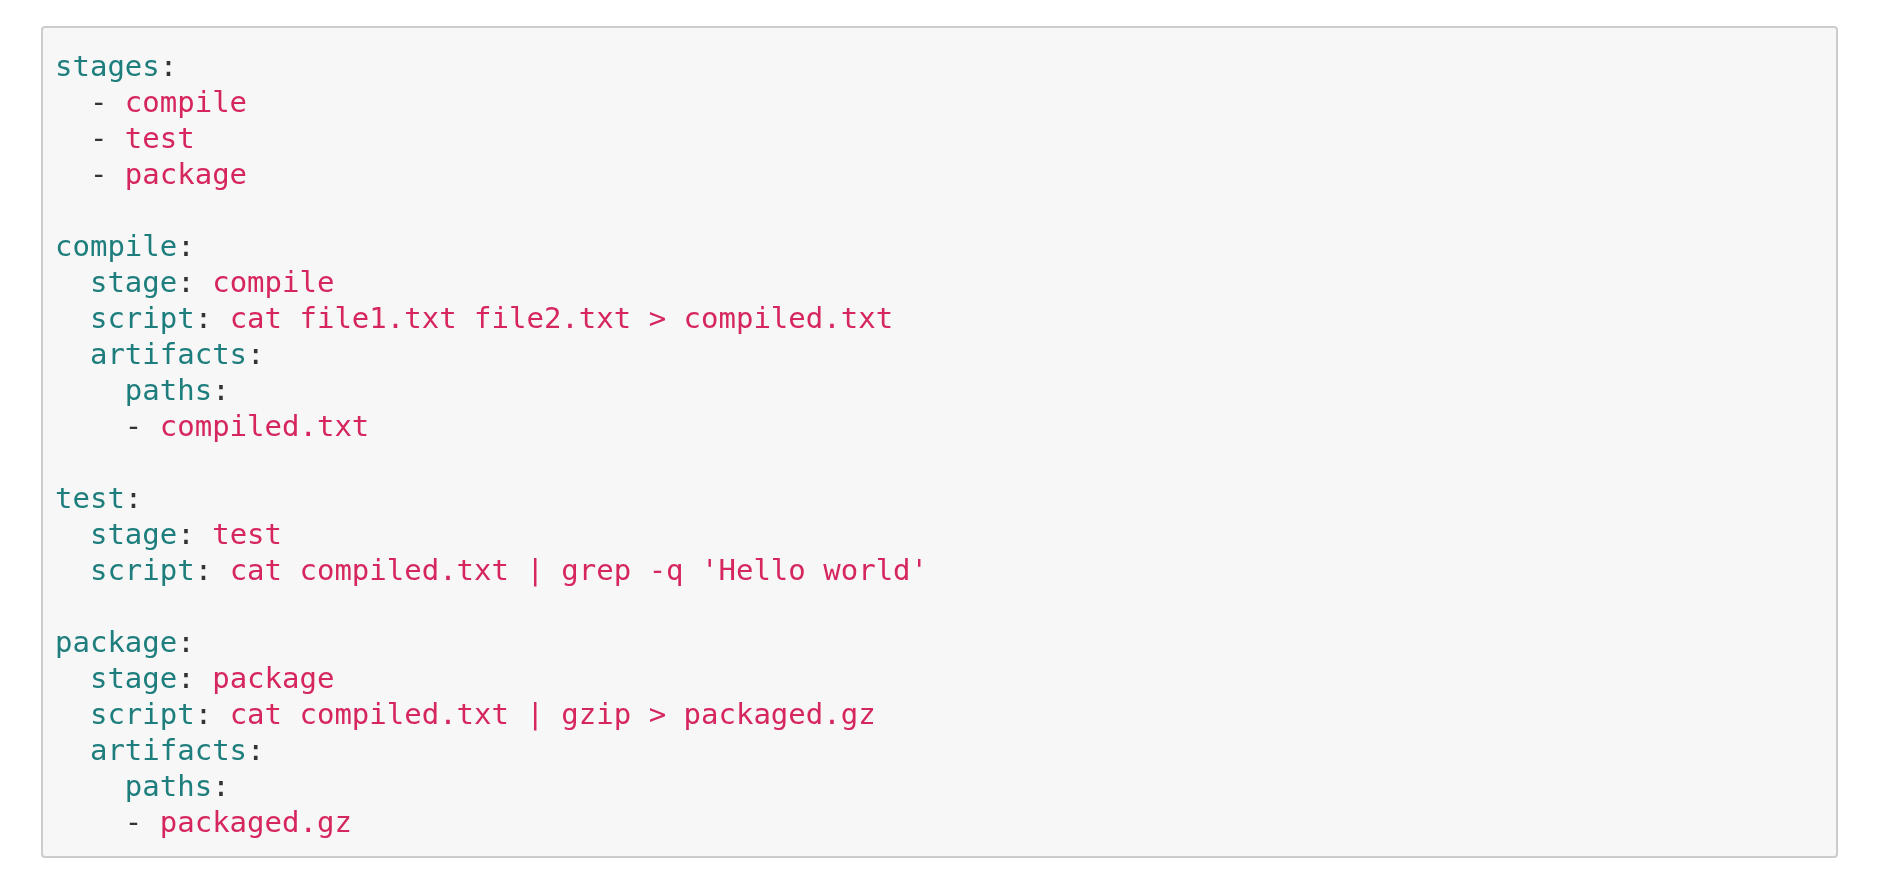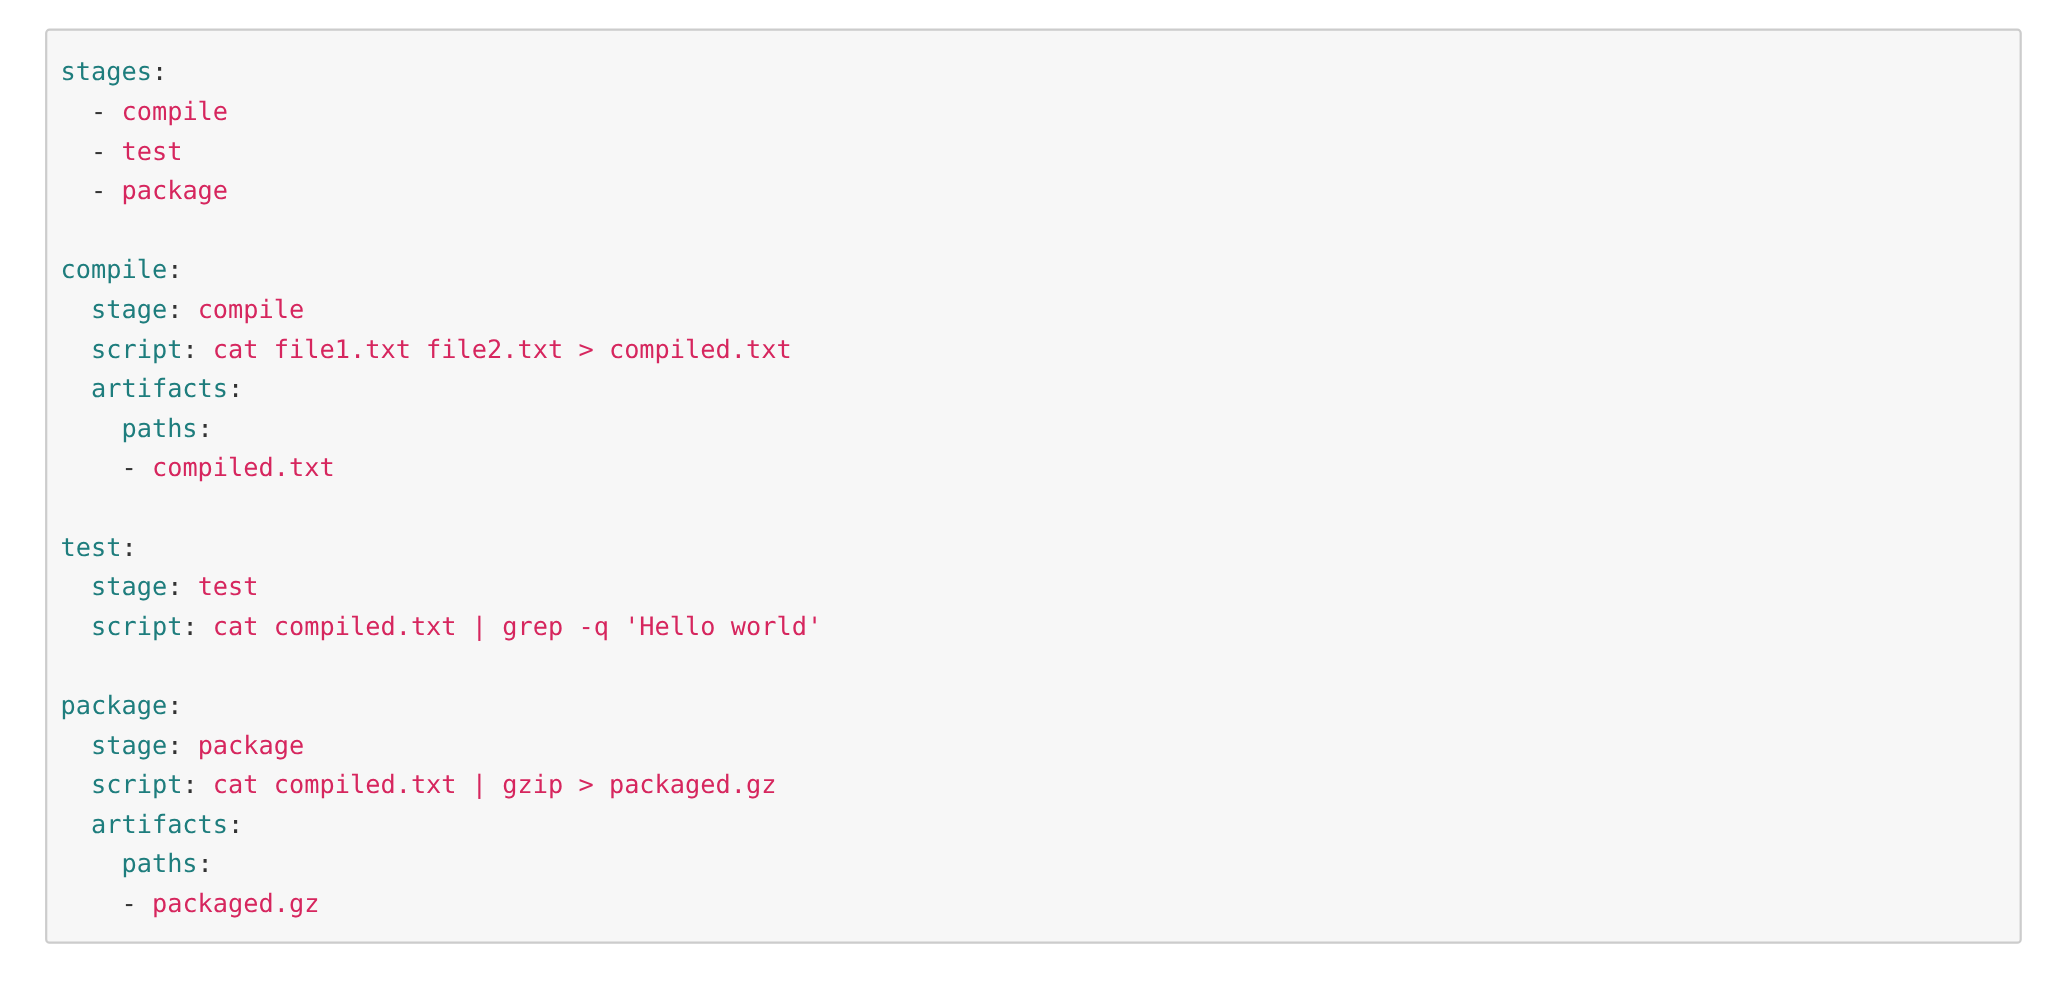--- a/index.html
+++ b/index.html
@@ -20,21 +20,21 @@
     box-sizing: border-box;
     background: var(--code-bg, #f7f7f7);
     border: 2px solid var(--code-border, #cccccc);
     border-radius: 4px;
     overflow: hidden;
   }
   pre.code-content {
     margin: 0;
     padding: 20px 12px 16px 12px;
     font-family: "DejaVu Sans Mono", monospace;
-    font-size: 23px;
+    font-size: 29px;
     line-height: 36px;
     color: var(--c-pi, #333333);
   }
   .line {
     white-space: pre;
     min-height: 36px;
   }
   .tok-na { color: var(--c-key, #1e7d7d); }
   .tok-pi { color: var(--c-pi, #333333); }
   .tok-s  { color: var(--c-val, #d6265e); }

